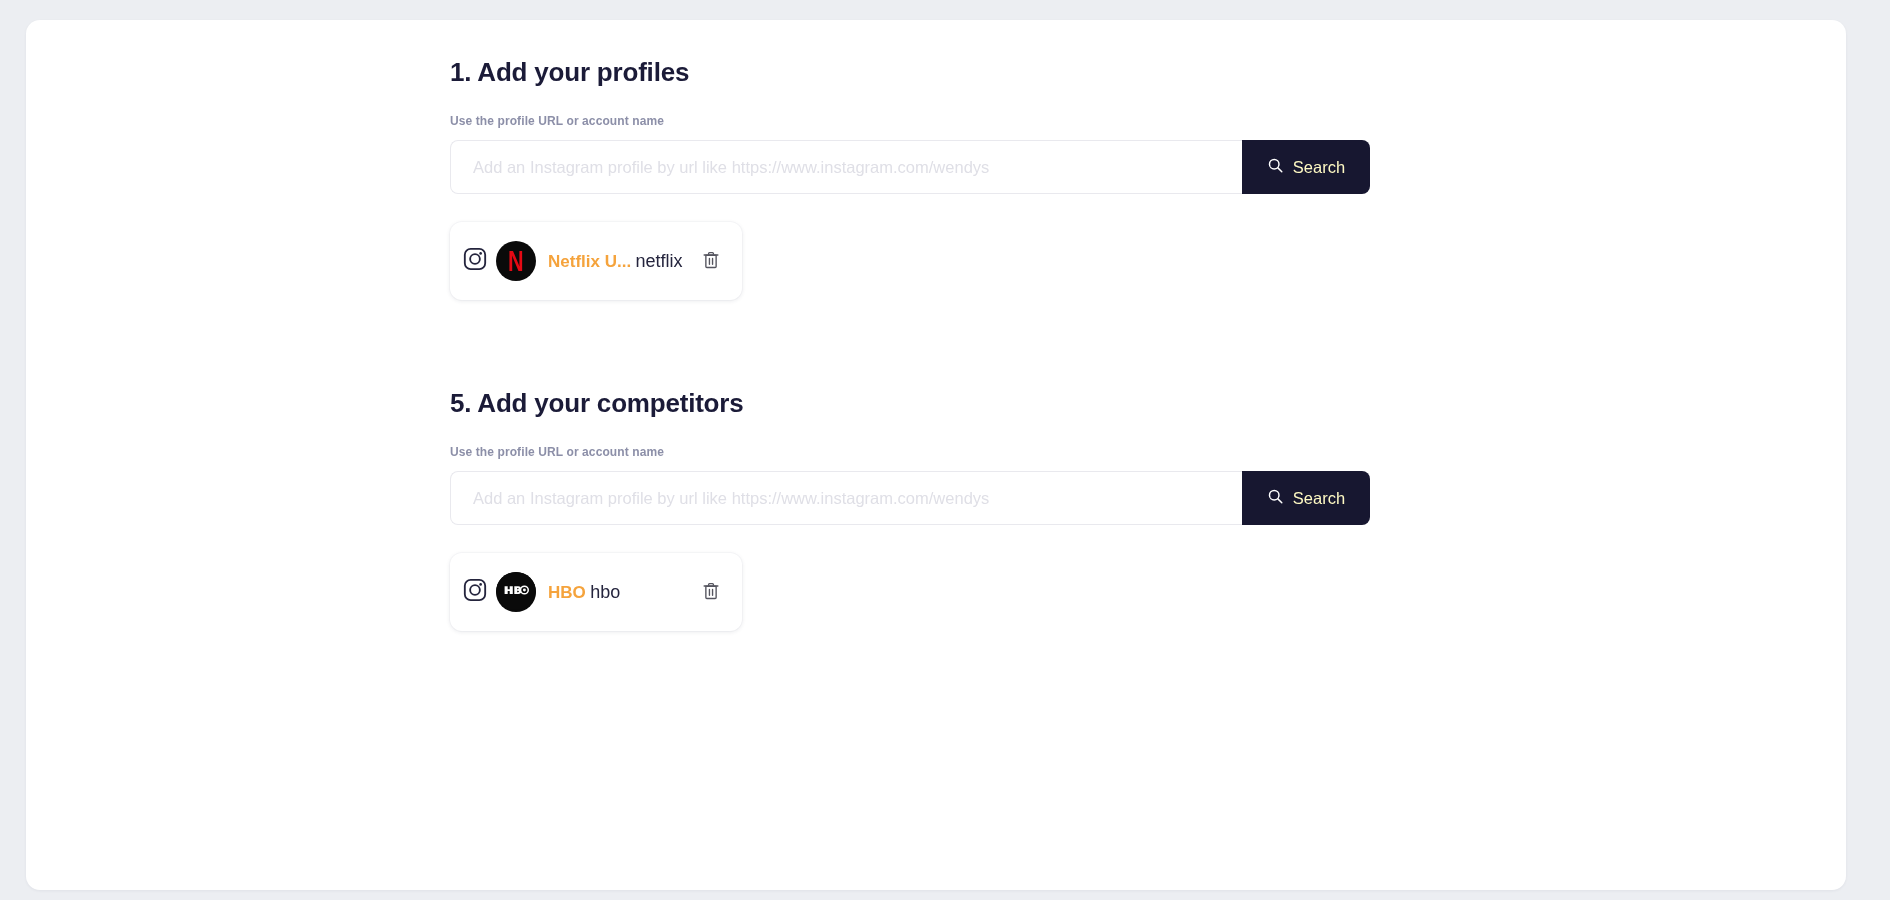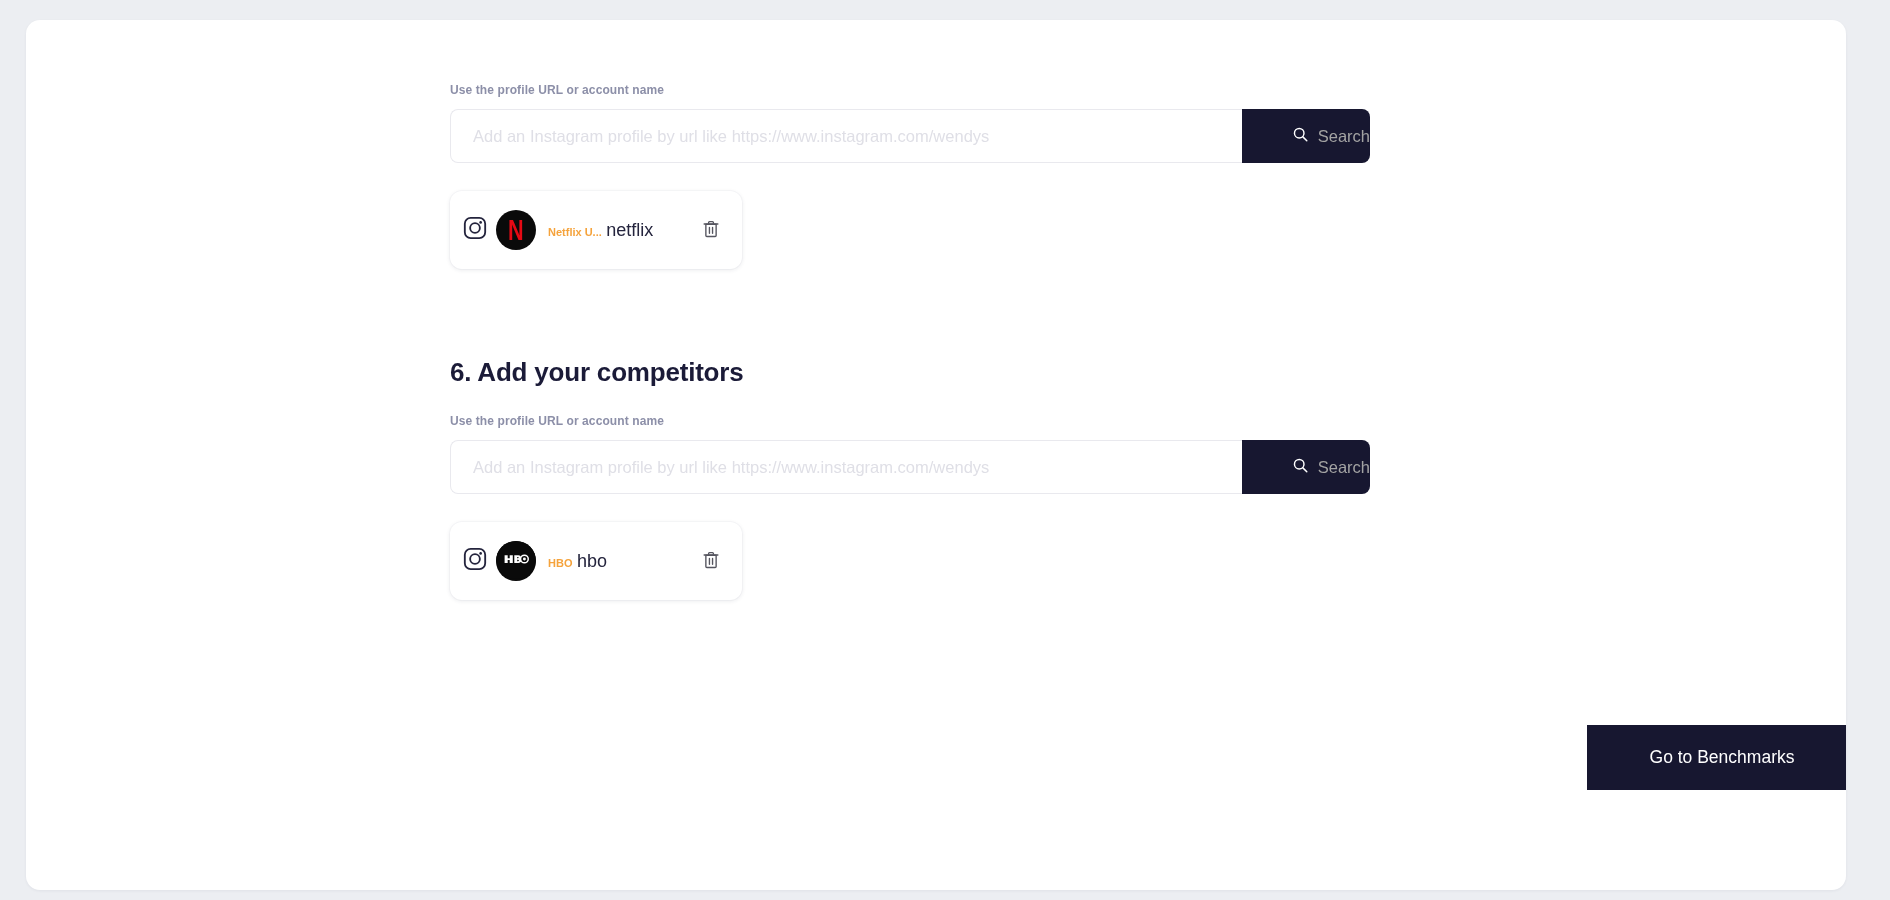--- a/index.html
+++ b/index.html
@@ -80,26 +80,26 @@
   .search-input::placeholder {
     color: #dfdfe6;
   }
 
   .search-button {
     width: 128px;
     height: 54px;
     background: #171730;
     border: none;
     border-radius: 0 8px 8px 0;
-    color: #a3a3a3;
+    color: #fef9c3;
     font-family: "Liberation Sans", sans-serif;
     font-size: 16.5px;
     display: flex;
     align-items: center;
-    justify-content: flex-end;
+    justify-content: center;
     gap: 9px;
     cursor: pointer;
   }
   .search-button .magnifier { display: block; }
 
   
   .profile-list { margin-top: 28px; }
 
   .profile-card {
     width: 292px;
@@ -139,21 +139,21 @@
 
   .avatar-hbo .hbo-wrap { display: block; }
 
   .profile-text {
     margin-left: 12px;
     flex: 1 1 auto;
     min-width: 0;
   }
 
   .profile-name {
-    font-size: 11px;
+    font-size: 17px;
     font-weight: bold;
     color: #f5a33c;
     line-height: 1.25;
     white-space: nowrap;
     overflow: hidden;
   }
 
   .profile-handle {
     font-size: 18px;
     color: #24243d;
@@ -195,20 +195,21 @@
 </style>
 </head>
 <body>
 
 <div class="page-card">
 
   <div class="content">
 
     <div class="section profiles">
 
+      <div class="section-title">1. Add your profiles</div>
 
       <div class="field-label">Use the profile URL or account name</div>
 
       <div class="search-row">
         <input class="search-input" type="text" placeholder="Add an Instagram profile by url like https://www.instagram.com/wendys" style="">
         <button class="search-button">
           <span class="magnifier">
             <svg width="17" height="17" viewBox="0 0 20 20" fill="none" aria-hidden="true">
               <circle cx="8.5" cy="8.5" r="5.6" stroke="#ffffff" stroke-width="1.7"></circle>
               <line x1="12.8" y1="12.8" x2="17.4" y2="17.4" stroke="#ffffff" stroke-width="1.7" stroke-linecap="round"></line>
@@ -248,21 +249,21 @@
               </svg>
             </span>
           </button>
 
         </div>
       </div>
     </div>
 
     <div class="section competitors">
 
-      <div class="section-title">6. Add your competitors</div>
+      <div class="section-title">5. Add your competitors</div>
 
       <div class="field-label">Use the profile URL or account name</div>
 
       <div class="search-row">
         <input class="search-input" type="text" placeholder="Add an Instagram profile by url like https://www.instagram.com/wendys" style="">
         <button class="search-button">
           <span class="magnifier">
             <svg width="17" height="17" viewBox="0 0 20 20" fill="none" aria-hidden="true">
               <circle cx="8.5" cy="8.5" r="5.6" stroke="#ffffff" stroke-width="1.7"></circle>
               <line x1="12.8" y1="12.8" x2="17.4" y2="17.4" stroke="#ffffff" stroke-width="1.7" stroke-linecap="round"></line>
@@ -312,15 +313,14 @@
               </svg>
             </span>
           </button>
 
         </div>
       </div>
     </div>
 
   </div>
 
-  <button class="benchmarks-button">Go to Benchmarks</button>
 
 </div>
 
 </body></html>

